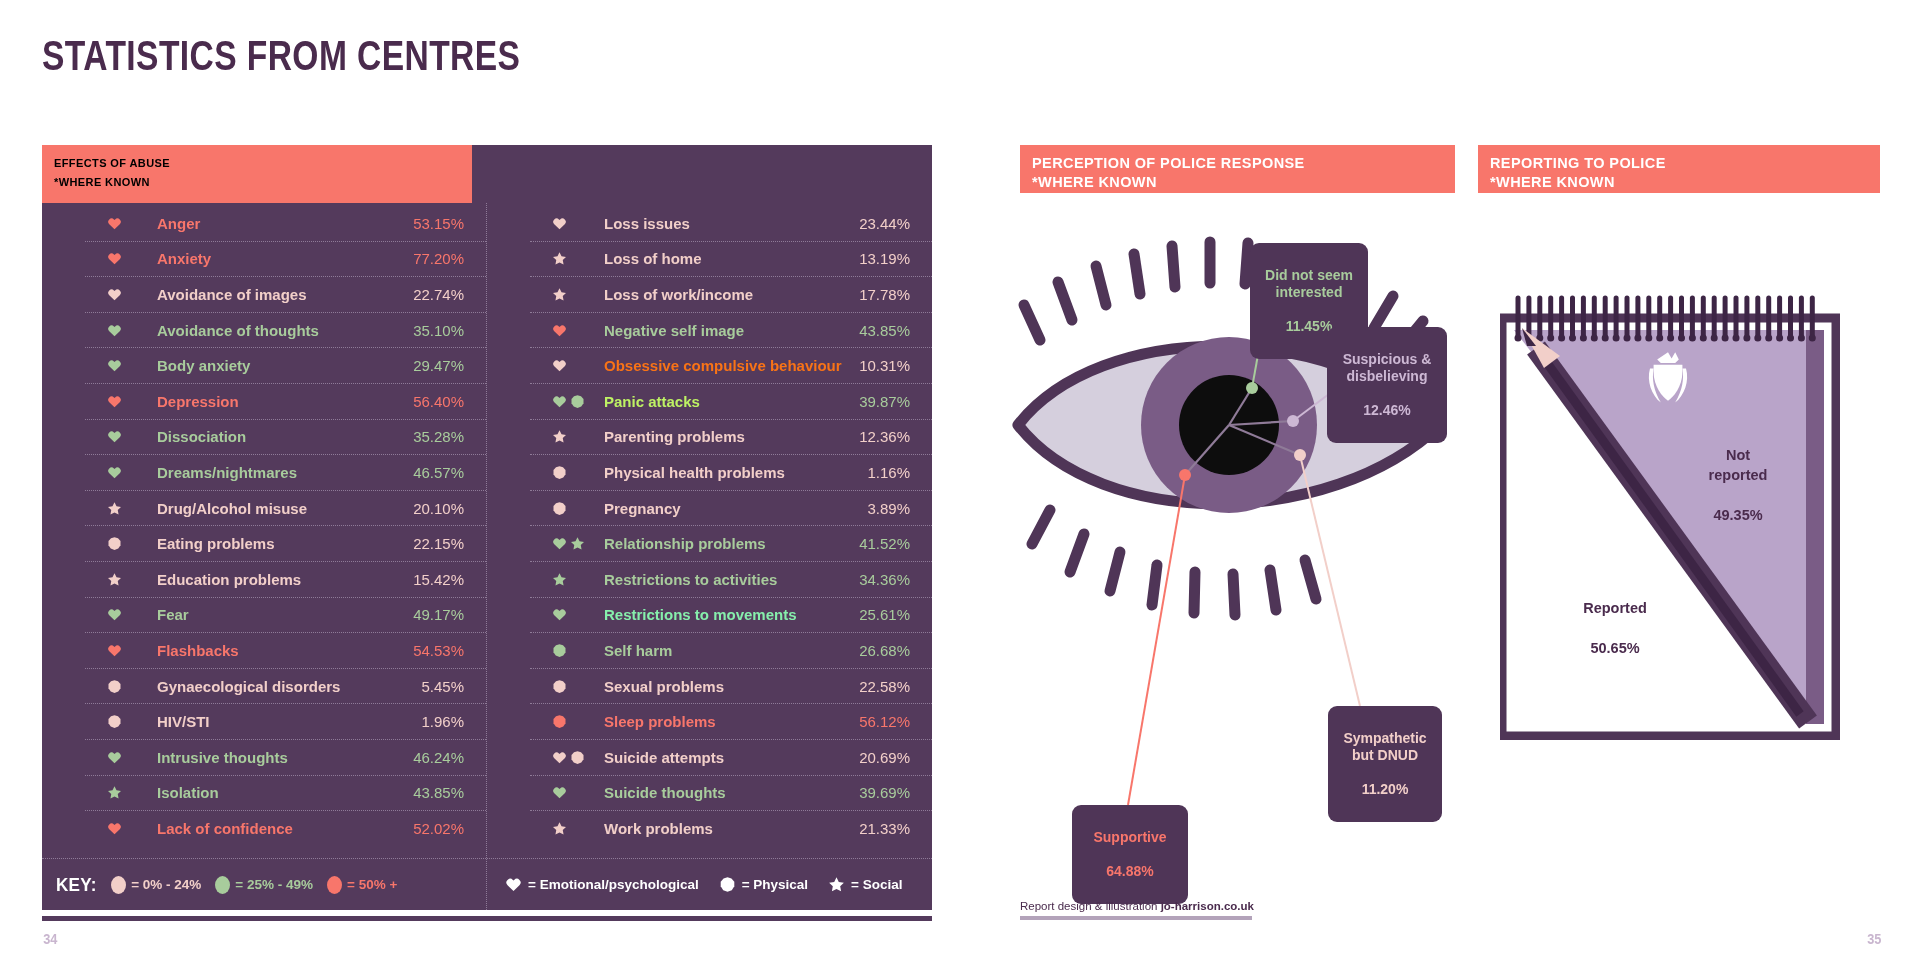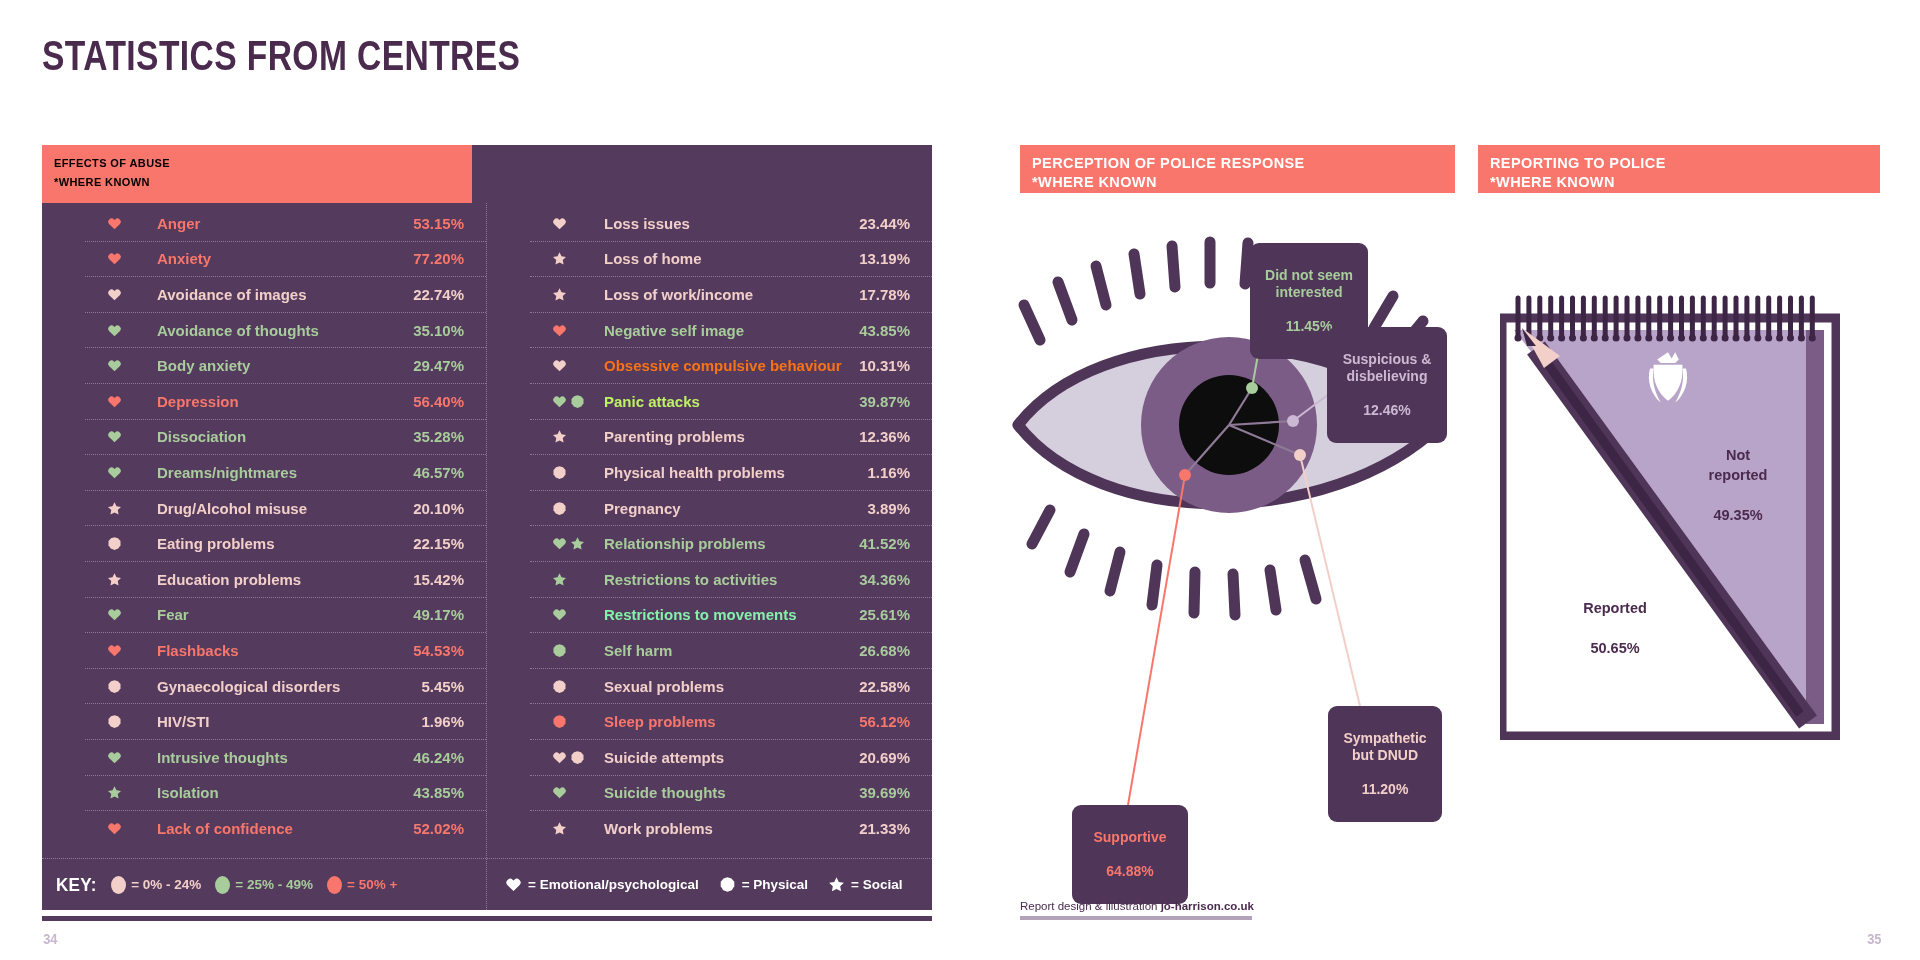--- a/index.html
+++ b/index.html
@@ -53,21 +53,21 @@
     margin-left: 43px;
   }
   .trow:last-child { border-bottom: none; }
 
   .ticons {
     width: 58px; flex: 0 0 58px;
     display: flex; align-items: center; gap: 3px;
     padding-left: 8px;
   }
   .tlabel { flex: 1 1 auto; font-size: 15px; font-weight: bold; white-space: nowrap; }
-  .tval  { flex: 0 0 auto; font-size: 15px; font-weight: bold; padding-right: 8px; }
+  .tval  { flex: 0 0 auto; font-size: 15px; font-weight: normal; padding-right: 8px; }
   .tcol.right .tlabel { padding-left: 2px; }
 
   
   .ico { display: inline-block; width: 15px; height: 15px; flex: 0 0 auto; }
   .ico svg { display: block; width: 100%; height: 100%; }
 
   
   .key-strip {
     position: absolute; left: 0; right: 0; bottom: 0; height: 52px;
     border-top: 1px dotted #8f7b98;

